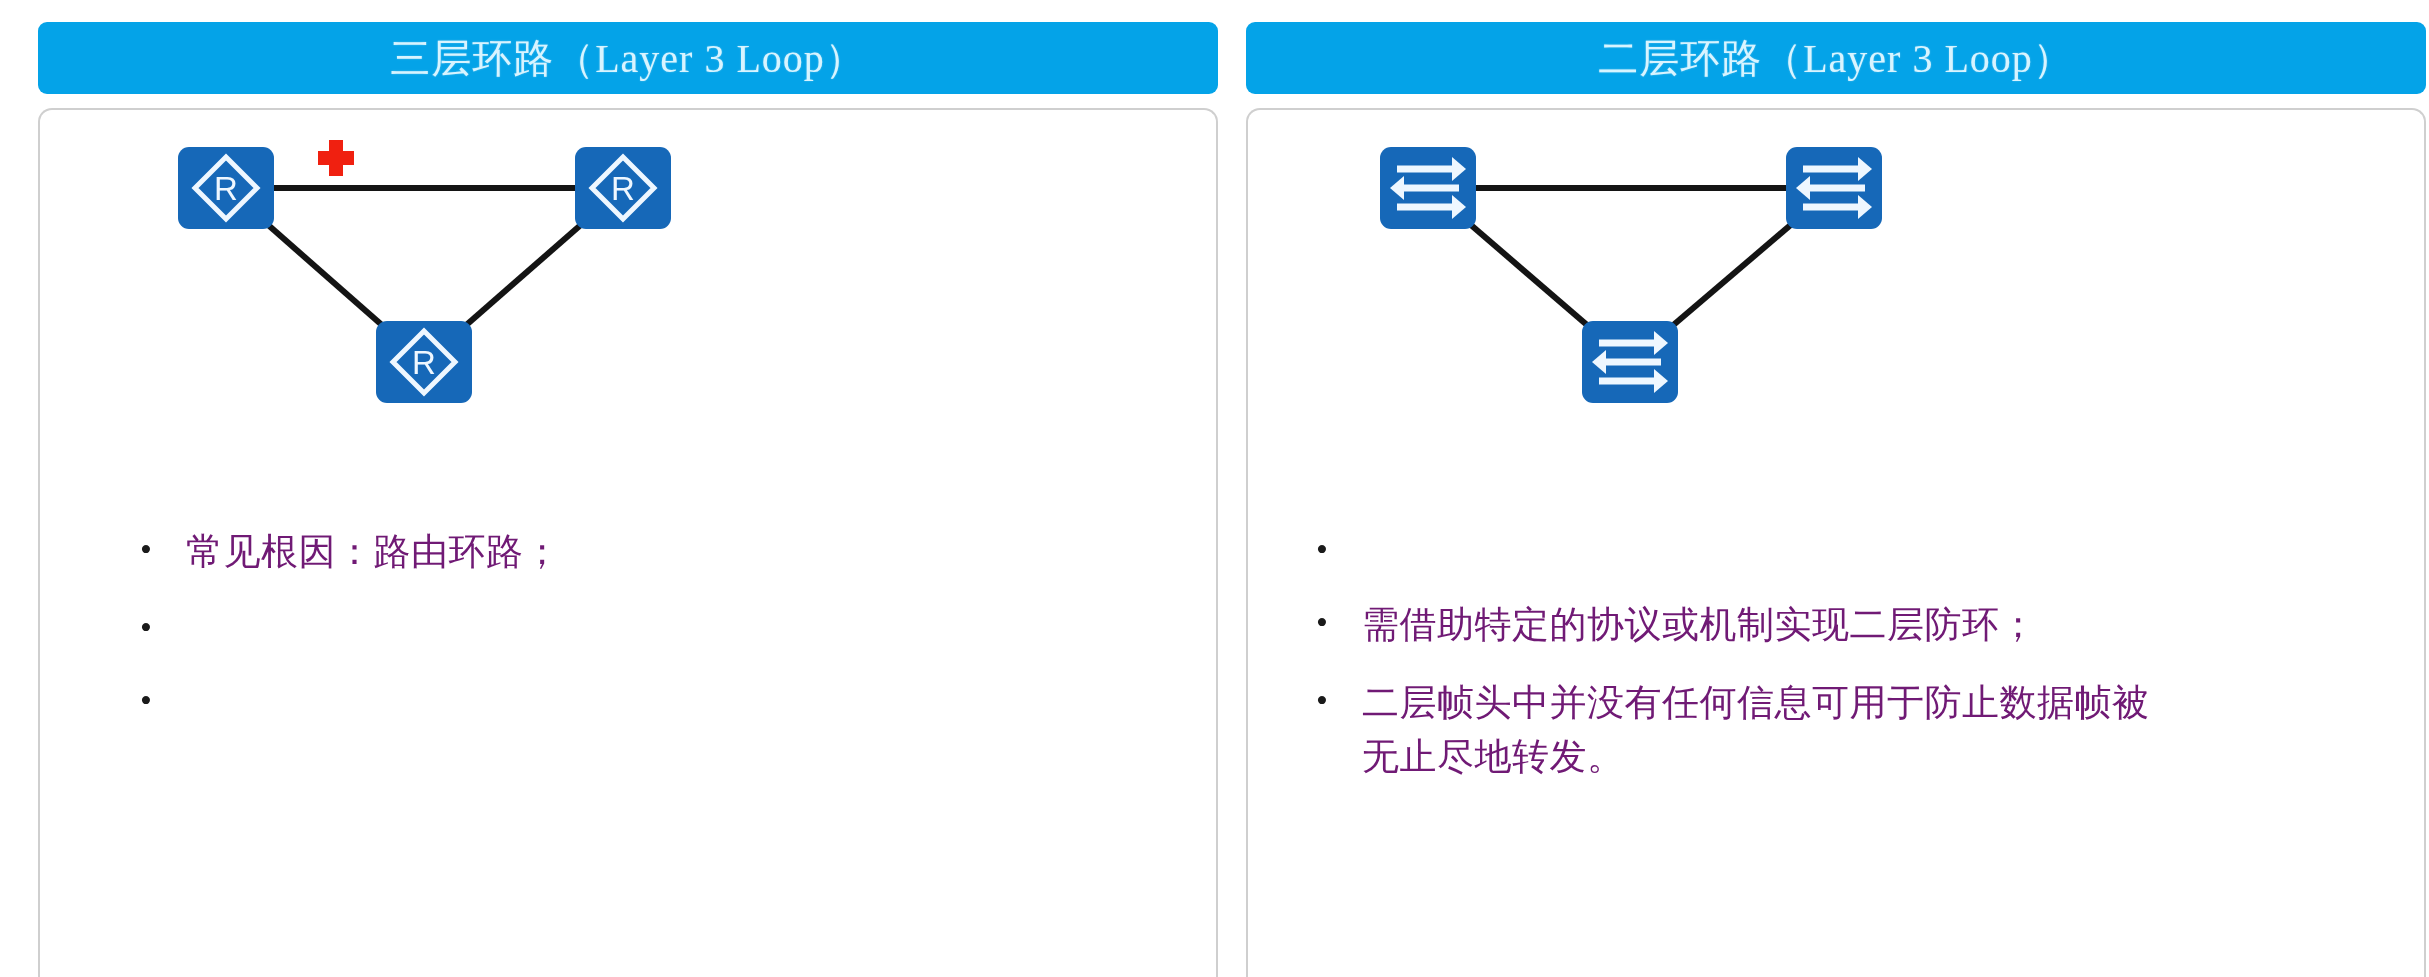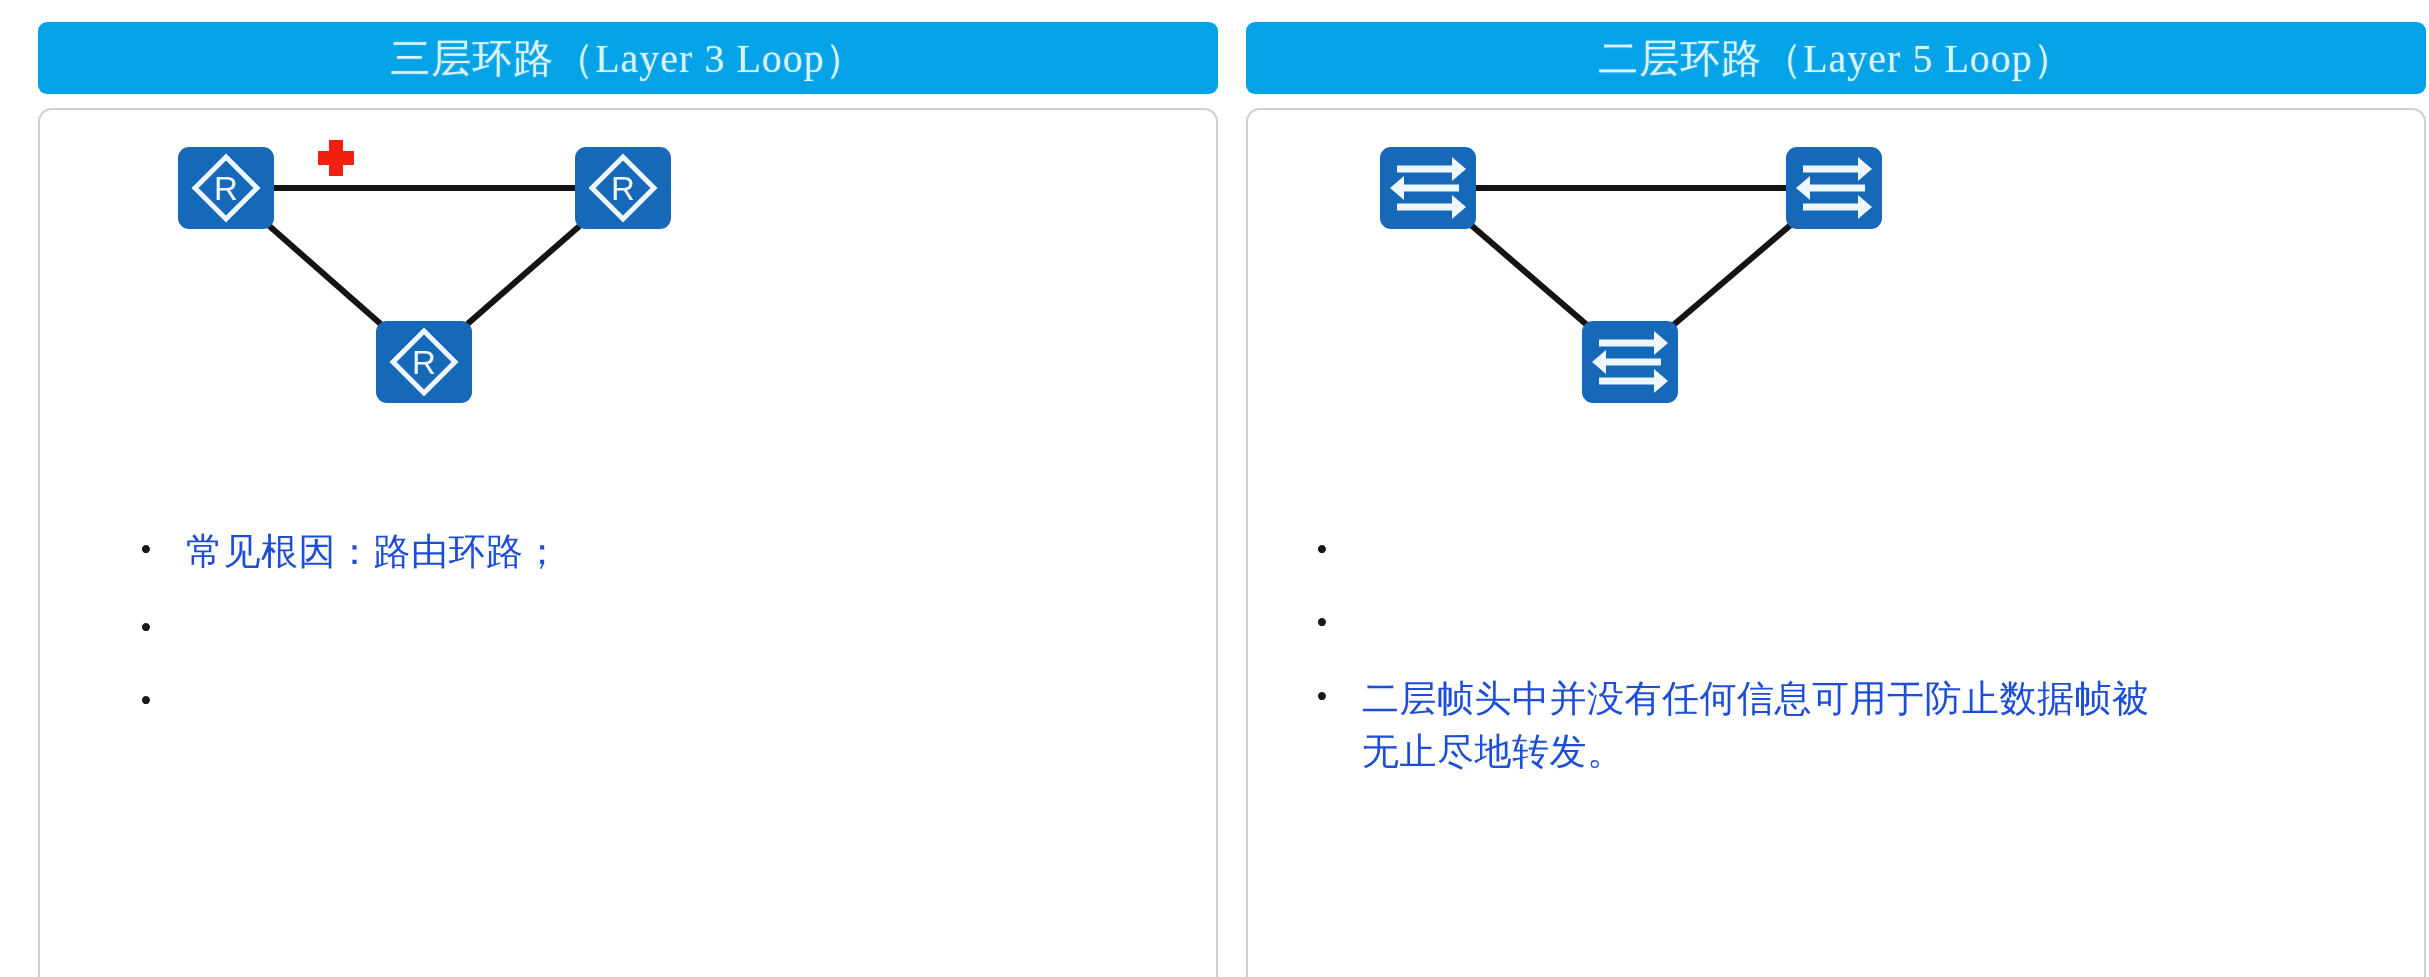--- a/index.html
+++ b/index.html
@@ -103,21 +103,21 @@
     font-size: 34px;
     line-height: 1.45;
     color: #1a1a1a;
     text-align: left;
     font-family: "Liberation Serif", "DejaVu Serif", serif;
   }
   .bullet-text {
     flex: 1 1 auto;
     font-size: 37px;
     line-height: 1.45;
-    color: #1d4ed8;
+    color: #701a75;
     font-family: "Liberation Serif", "DejaVu Serif", serif;
     letter-spacing: 0.5px;
   }
   .panel.right .bullet-text { max-width: 800px; }
   .panel.left  .bullet-text { max-width: 790px; }
 </style>
 </head>
 <body>
 
 <div id="stage">
@@ -191,21 +191,21 @@
           <span class="bullet-dot">•</span>
         </div>
       </div>
 
     </div>
   </div>
 
   <div class="panel right">
 
     <div class="panel-header">
-      <span class="panel-title">二层环路（Layer 5 Loop）</span>
+      <span class="panel-title">二层环路（Layer 3 Loop）</span>
     </div>
 
     <div class="panel-body">
 
       <div class="diagram">
         <svg width="1180" height="430" viewBox="0 0 1180 430" xmlns="http://www.w3.org/2000/svg">
           <defs>
             <g id="switch-node-2">
               <rect x="-48" y="-41" width="96" height="82" rx="11" ry="11" fill="#1668b8"></rect>
               <g stroke="#eef7ff" stroke-width="7" fill="none" stroke-linecap="butt">
@@ -236,20 +236,21 @@
             </g>
         </svg>
       </div>
 
       <div class="bullets">
         <div class="bullet-row">
           <span class="bullet-dot">•</span>
         </div>
         <div class="bullet-row">
           <span class="bullet-dot">•</span>
+          <span class="bullet-text">需借助特定的协议或机制实现二层防环；</span>
         </div>
         <div class="bullet-row">
           <span class="bullet-dot">•</span>
           <span class="bullet-text">二层帧头中并没有任何信息可用于防止数据帧被无止尽地转发。</span>
         </div>
       </div>
 
     </div>
   </div>
 

